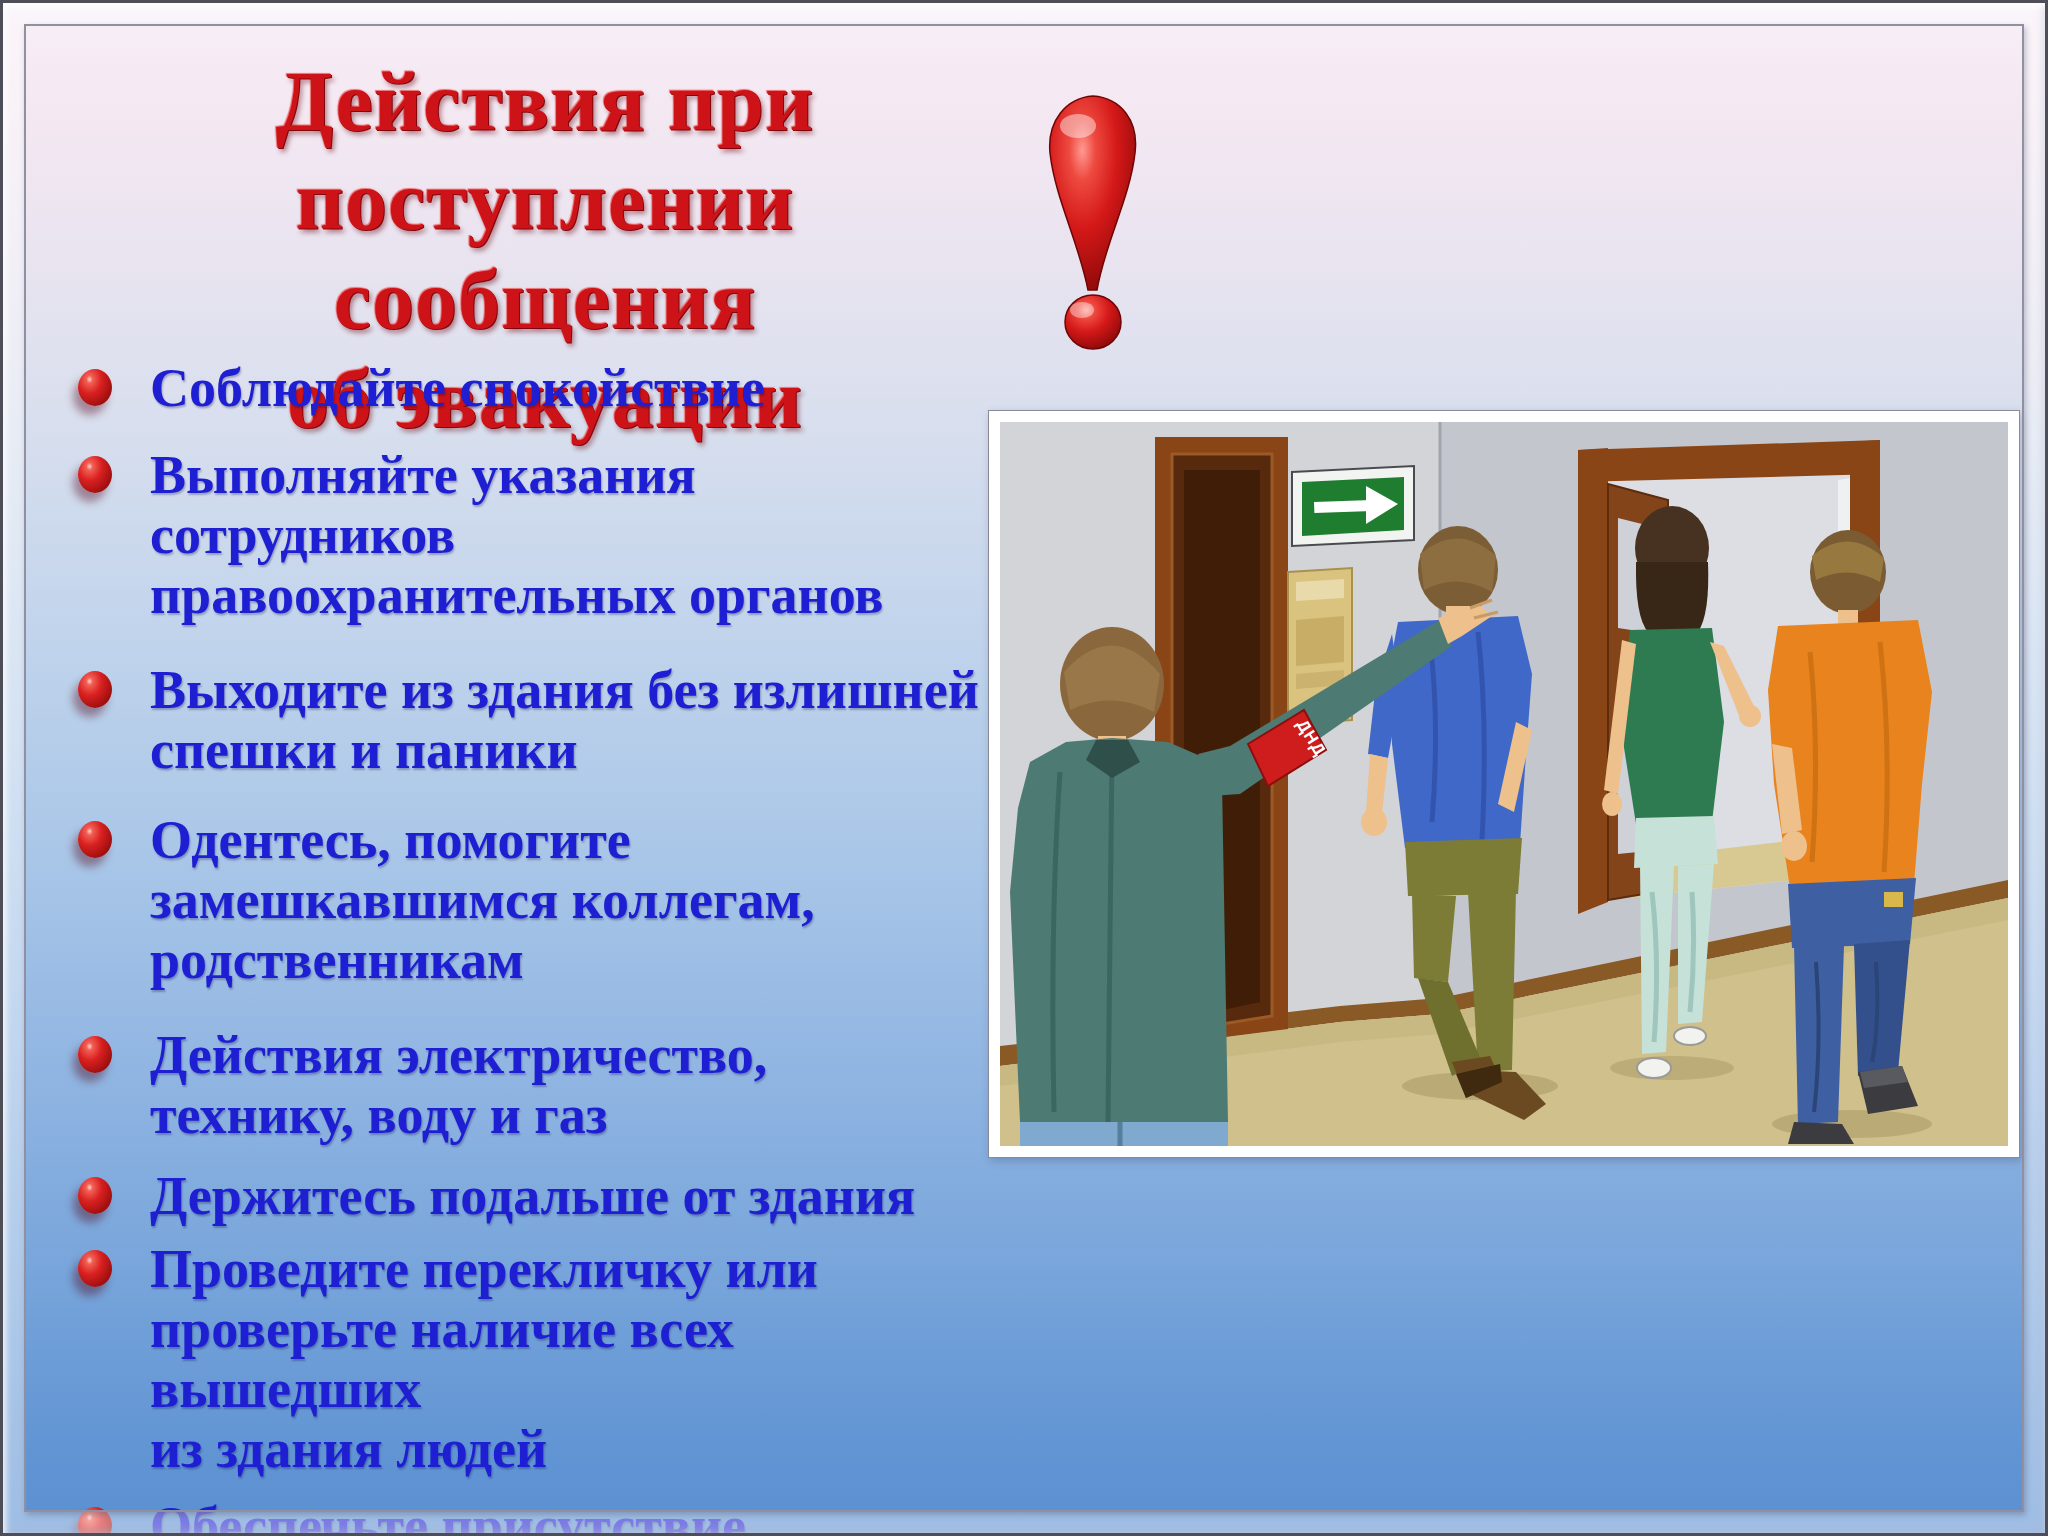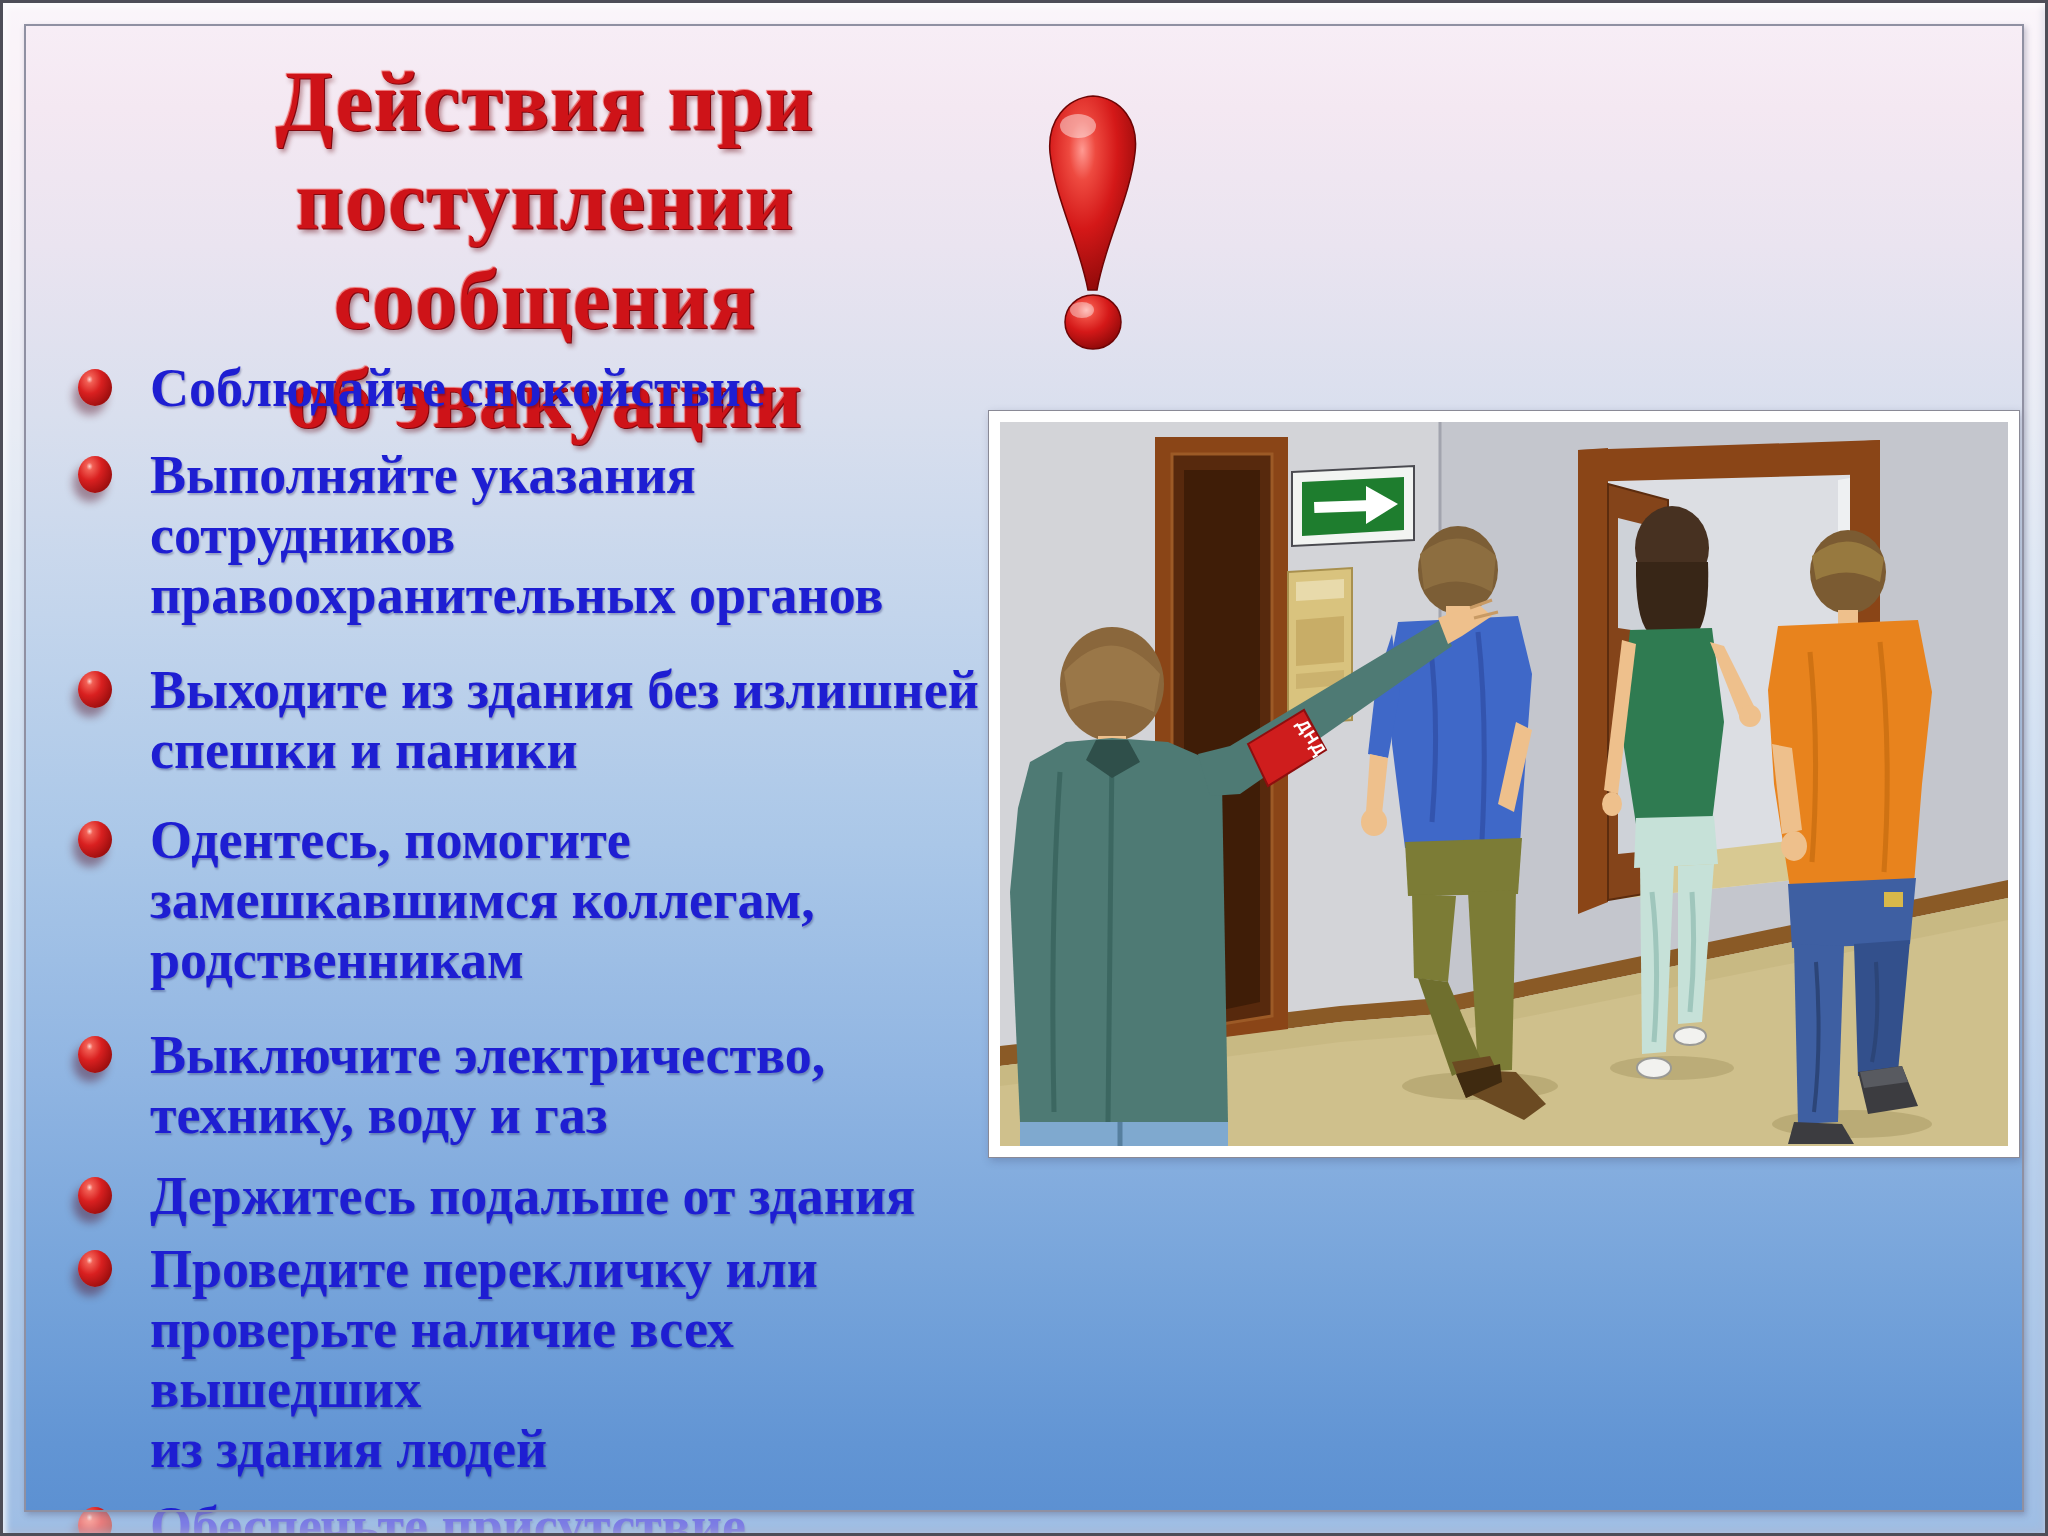--- a/index.html
+++ b/index.html
@@ -83,21 +83,21 @@
 
 <ul class="list">
   <li><span class="bullet"></span><span class="item-text">Соблюдайте спокойствие</span></li>
   <li><span class="bullet"></span><span class="item-text">Выполняйте указания сотрудников
 правоохранительных органов</span></li>
   <li><span class="bullet"></span><span class="item-text">Выходите из здания без излишней
 спешки и паники</span></li>
   <li><span class="bullet"></span><span class="item-text">Одентесь, помогите
 замешкавшимся коллегам,
 родственникам</span></li>
-  <li><span class="bullet"></span><span class="item-text">Выключите электричество,
+  <li><span class="bullet"></span><span class="item-text">Действия электричество,
 технику, воду и газ</span></li>
   <li><span class="bullet"></span><span class="item-text">Держитесь подальше от здания</span></li>
   <li><span class="bullet"></span><span class="item-text">Проведите перекличку или
 проверьте наличие всех вышедших
 из здания людей</span></li>
   <li><span class="bullet"></span><span class="item-text">Обеспечьте присутствие свидетелей
 до прибытия полиции</span></li>
 </ul>
 
 <div class="illustration">

